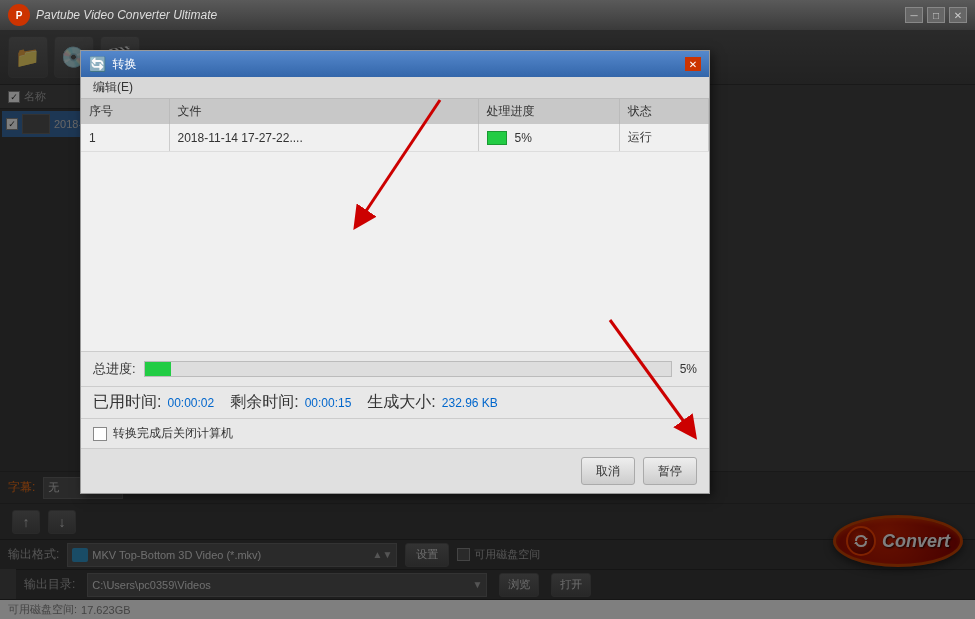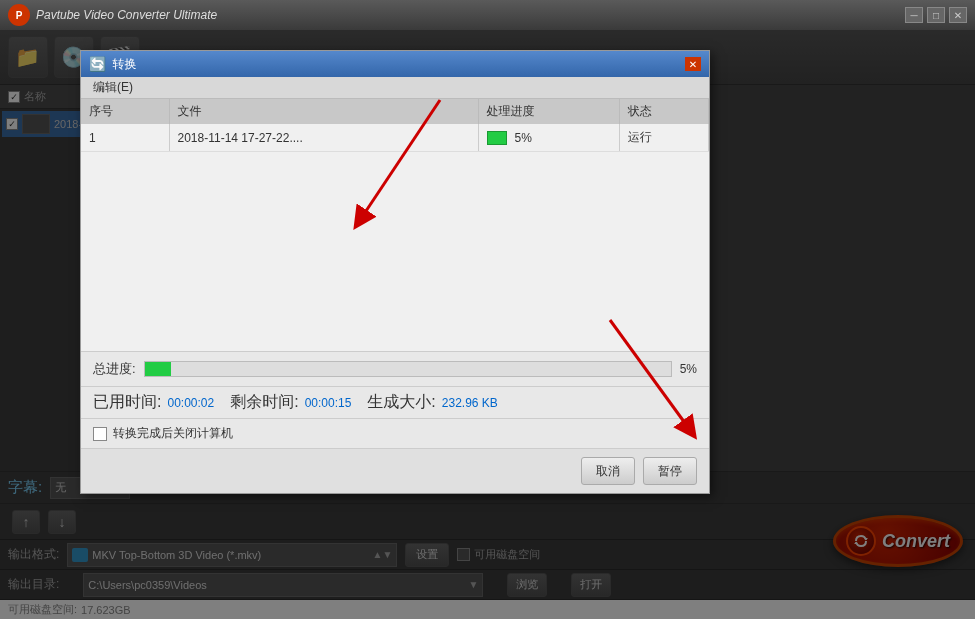--- a/index.html
+++ b/index.html
@@ -240,22 +240,22 @@
     .subtitle-bar {
       height: 32px;
       background: #3d3d3d;
       display: flex;
       align-items: center;
       padding: 0 8px;
       gap: 8px;
       border-top: 1px solid #333;
     }
     .subtitle-label {
-      color: #7dd3fc;
-      font-size: 15px;
+      color: #f97316;
+      font-size: 12px;
     }
     .subtitle-select {
       width: 80px;
       height: 22px;
       background: #555;
       border: 1px solid #666;
       color: #ccc;
       font-size: 11px;
       padding: 0 4px;
     }
@@ -325,22 +325,23 @@
       background: #555;
     }
 
     
     .output-dir-bar {
       height: 30px;
       background: #3a3a3a;
       display: flex;
       align-items: center;
       padding: 0 8px;
-      gap: 24px;
+      gap: 12px;
       border-top: 1px solid #2a2a2a;
+      margin-left: 16px;
     }
     .dir-text {
       color: #ddd;
       font-size: 11px;
       flex: 1;
     }
     .dir-btn {
       height: 24px;
       padding: 0 8px;
       background: linear-gradient(to bottom, #666, #505050);

